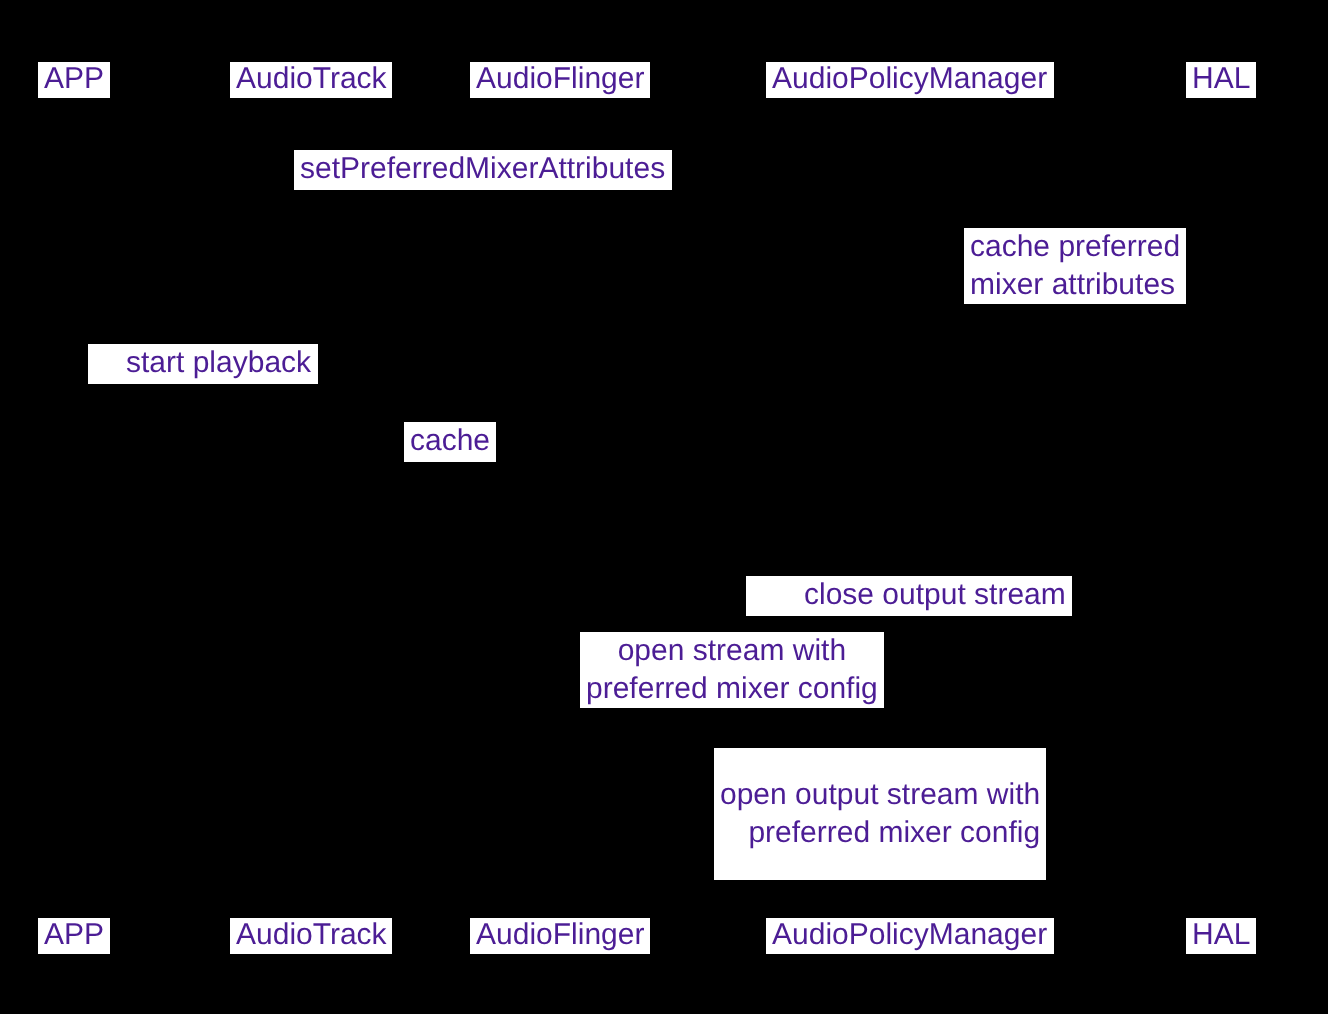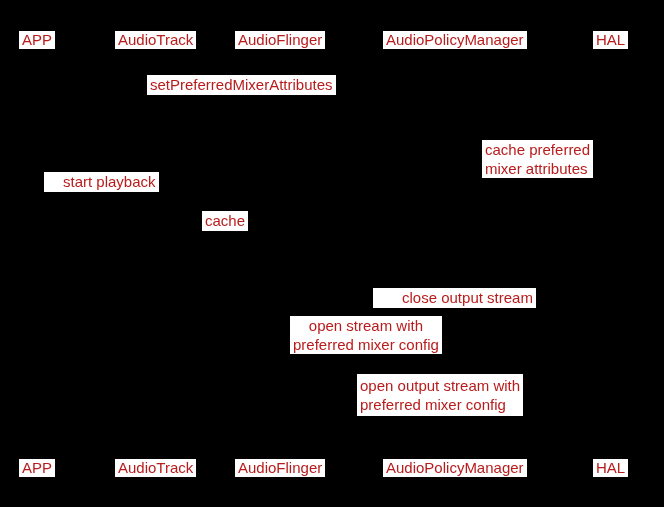--- a/index.html
+++ b/index.html
@@ -10,21 +10,21 @@
   .diagram {
     position: relative;
     width: 664px;
     height: 507px;
     background: #000000;
     overflow: hidden;
   }
   .label {
     position: absolute;
     background: #ffffff;
-    color: #b91c1c;
+    color: #4c1d95;
     font-family: "Liberation Sans", sans-serif;
     font-size: 15px;
     line-height: 19px;
     padding: 0 3px;
     white-space: pre-line;
   }
   .part {
     line-height: 18px;
   }
   
@@ -34,27 +34,27 @@
   .pt-policy  { left: 383px; top: 31px; }
   .pt-hal     { left: 593px; top: 31px; }
   
   .pb-app     { left: 19px;  top: 459px; }
   .pb-track   { left: 115px; top: 459px; }
   .pb-flinger { left: 235px; top: 459px; }
   .pb-policy  { left: 383px; top: 459px; }
   .pb-hal     { left: 593px; top: 459px; }
   
   .m-setpref     { left: 147px; top: 75px;  line-height: 20px; }
-  .m-cache       { left: 482px; top: 114px; margin-top: 26px; }
+  .m-cache       { left: 482px; top: 114px; }
   .m-startpb     { left: 44px;  top: 172px; line-height: 20px; padding-left: 19px; }
   .m-start       { left: 202px; top: 211px; line-height: 20px; }
   .m-closeout    { left: 324px; top: 250px; line-height: 20px; }
   .m-closestream { left: 373px; top: 288px; line-height: 20px; padding-left: 29px; }
   .m-openout     { left: 290px; top: 316px; text-align: center; }
-  .m-openstream  { left: 357px; top: 374px; text-align: left; padding: 2px 3px; }
+  .m-openstream  { left: 357px; top: 374px; text-align: right; padding: 14px 3px; }
 </style>
 </head>
 <body>
 
 <div class="diagram">
 
   <div class="label part pt-app">APP</div>
   <div class="label part pt-track">AudioTrack</div>
   <div class="label part pt-flinger">AudioFlinger</div>
   <div class="label part pt-policy">AudioPolicyManager</div>

